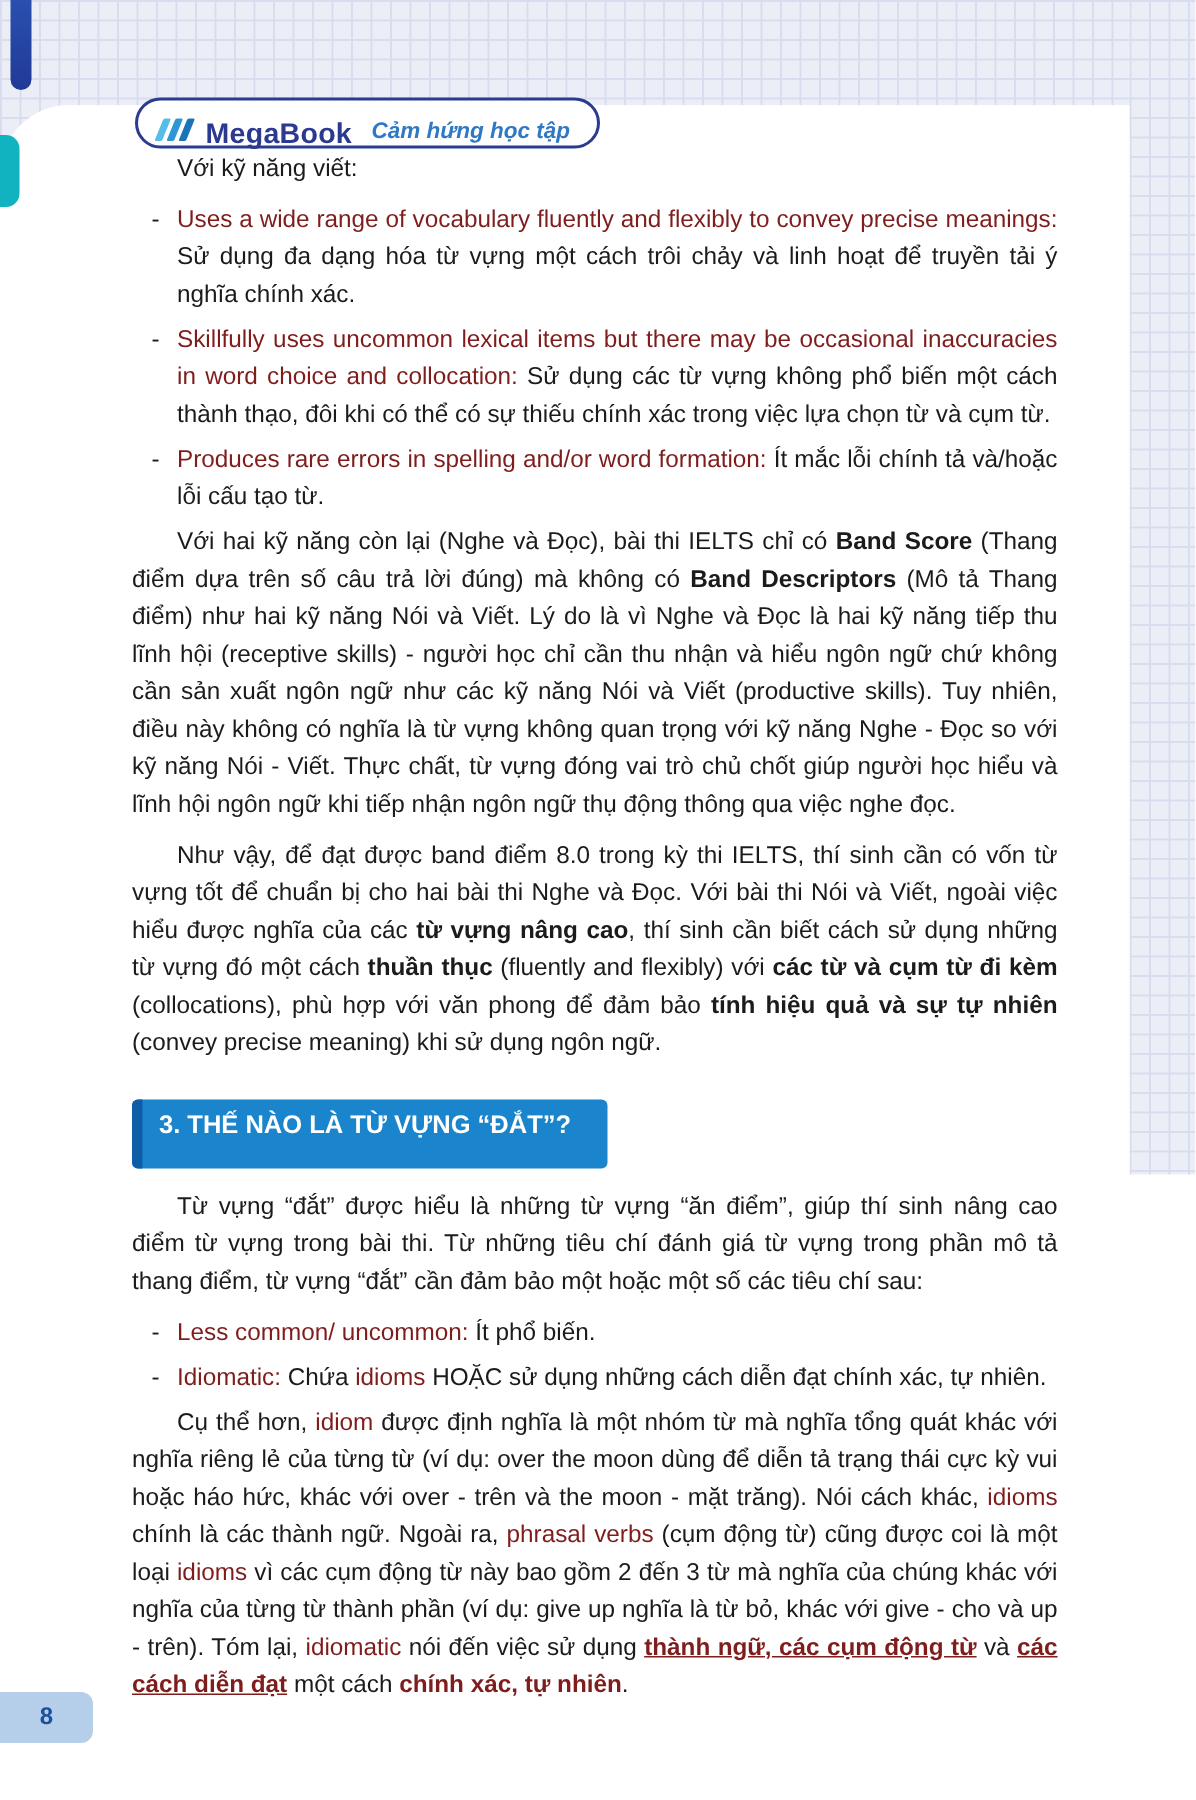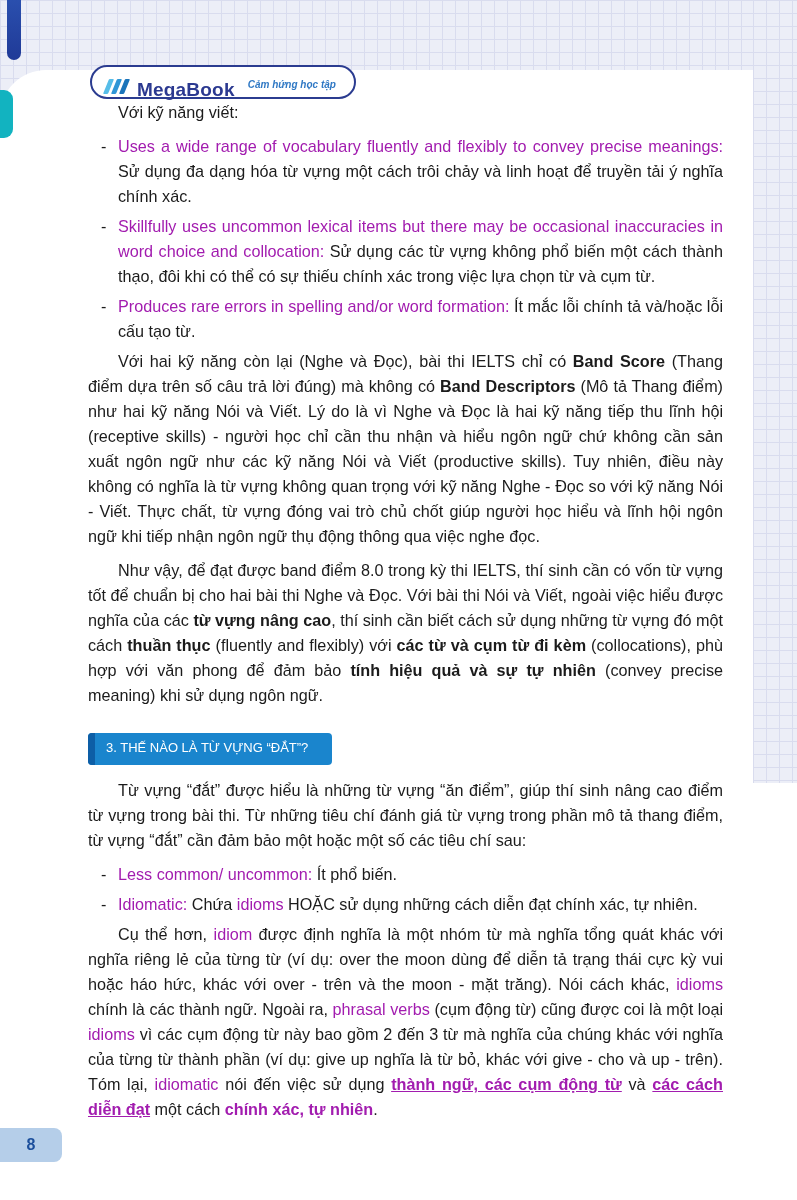--- a/index.html
+++ b/index.html
@@ -30,35 +30,35 @@
   
   .logo-pill{position:absolute;left:90px;top:37px;height:34px;display:flex;align-items:flex-start;
              padding:12px 18px 0 14px;border:2px solid #2b3c90;border-radius:19px;background:#fff;
              z-index:3;box-sizing:border-box;margin-top:28px;}
   .chevrons{display:flex;align-items:center;}
   .chev{display:inline-block;width:5px;height:15px;transform:skewX(-22deg);margin-right:3px;border-radius:1px;}
   .c1{background:#56bde8;}
   .c2{background:#2f96d6;}
   .c3{background:#1b74ba;}
   .logo-text{font-weight:bold;color:#2b3990;font-size:19px;margin-left:7px;letter-spacing:.2px;}
-  .tagline{font-style:italic;font-weight:bold;color:#2f78c4;font-size:10px;margin-left:13px;}
+  .tagline{font-style:italic;font-weight:bold;color:#2f78c4;font-size:15px;margin-left:13px;}
 
   
-  .content{position:absolute;left:88px;right:74px;top:100px;z-index:3;
+  .content{position:absolute;left:88px;right:92px;top:100px;z-index:3;
            font-size:16.2px;line-height:25px;color:#1b1b1b;text-align:justify;}
   .para{margin:0 0 9px;text-indent:30px;}
   .bullet{margin:0 0 5px;padding-left:30px;position:relative;}
   .bullet::before{content:"-";position:absolute;left:13px;top:0;color:#1b1b1b;}
-  .r-blue{color:#a21caf;}
+  .r-blue{color:#7f1d1d;}
   .r-b{font-weight:bold;margin-top:48px;}
   .r-i{}
   .r-u{text-decoration:underline;}
 
   .section-heading{position:relative;display:inline-block;background:#1a85cd;color:#fff;
-                   font-weight:normal;font-size:13px;line-height:1;padding:8px 24px 11px 18px;
+                   font-weight:bold;font-size:17px;line-height:1;padding:8px 24px 21px 18px;
                    border-radius:4px;margin:16px 0 13px;text-indent:0;}
   .heading-edge{position:absolute;left:0;top:0;bottom:0;width:7px;background:#0d5ea6;
                 border-radius:4px 0 0 4px;}
 
   
   .page-badge{position:absolute;left:0;top:1128px;width:62px;height:34px;background:#b5cee9;
               border-radius:0 8px 8px 0;display:flex;align-items:center;justify-content:center;
               color:#1c4f9c;font-weight:bold;font-size:16px;z-index:3;}
 </style>
 </head>

